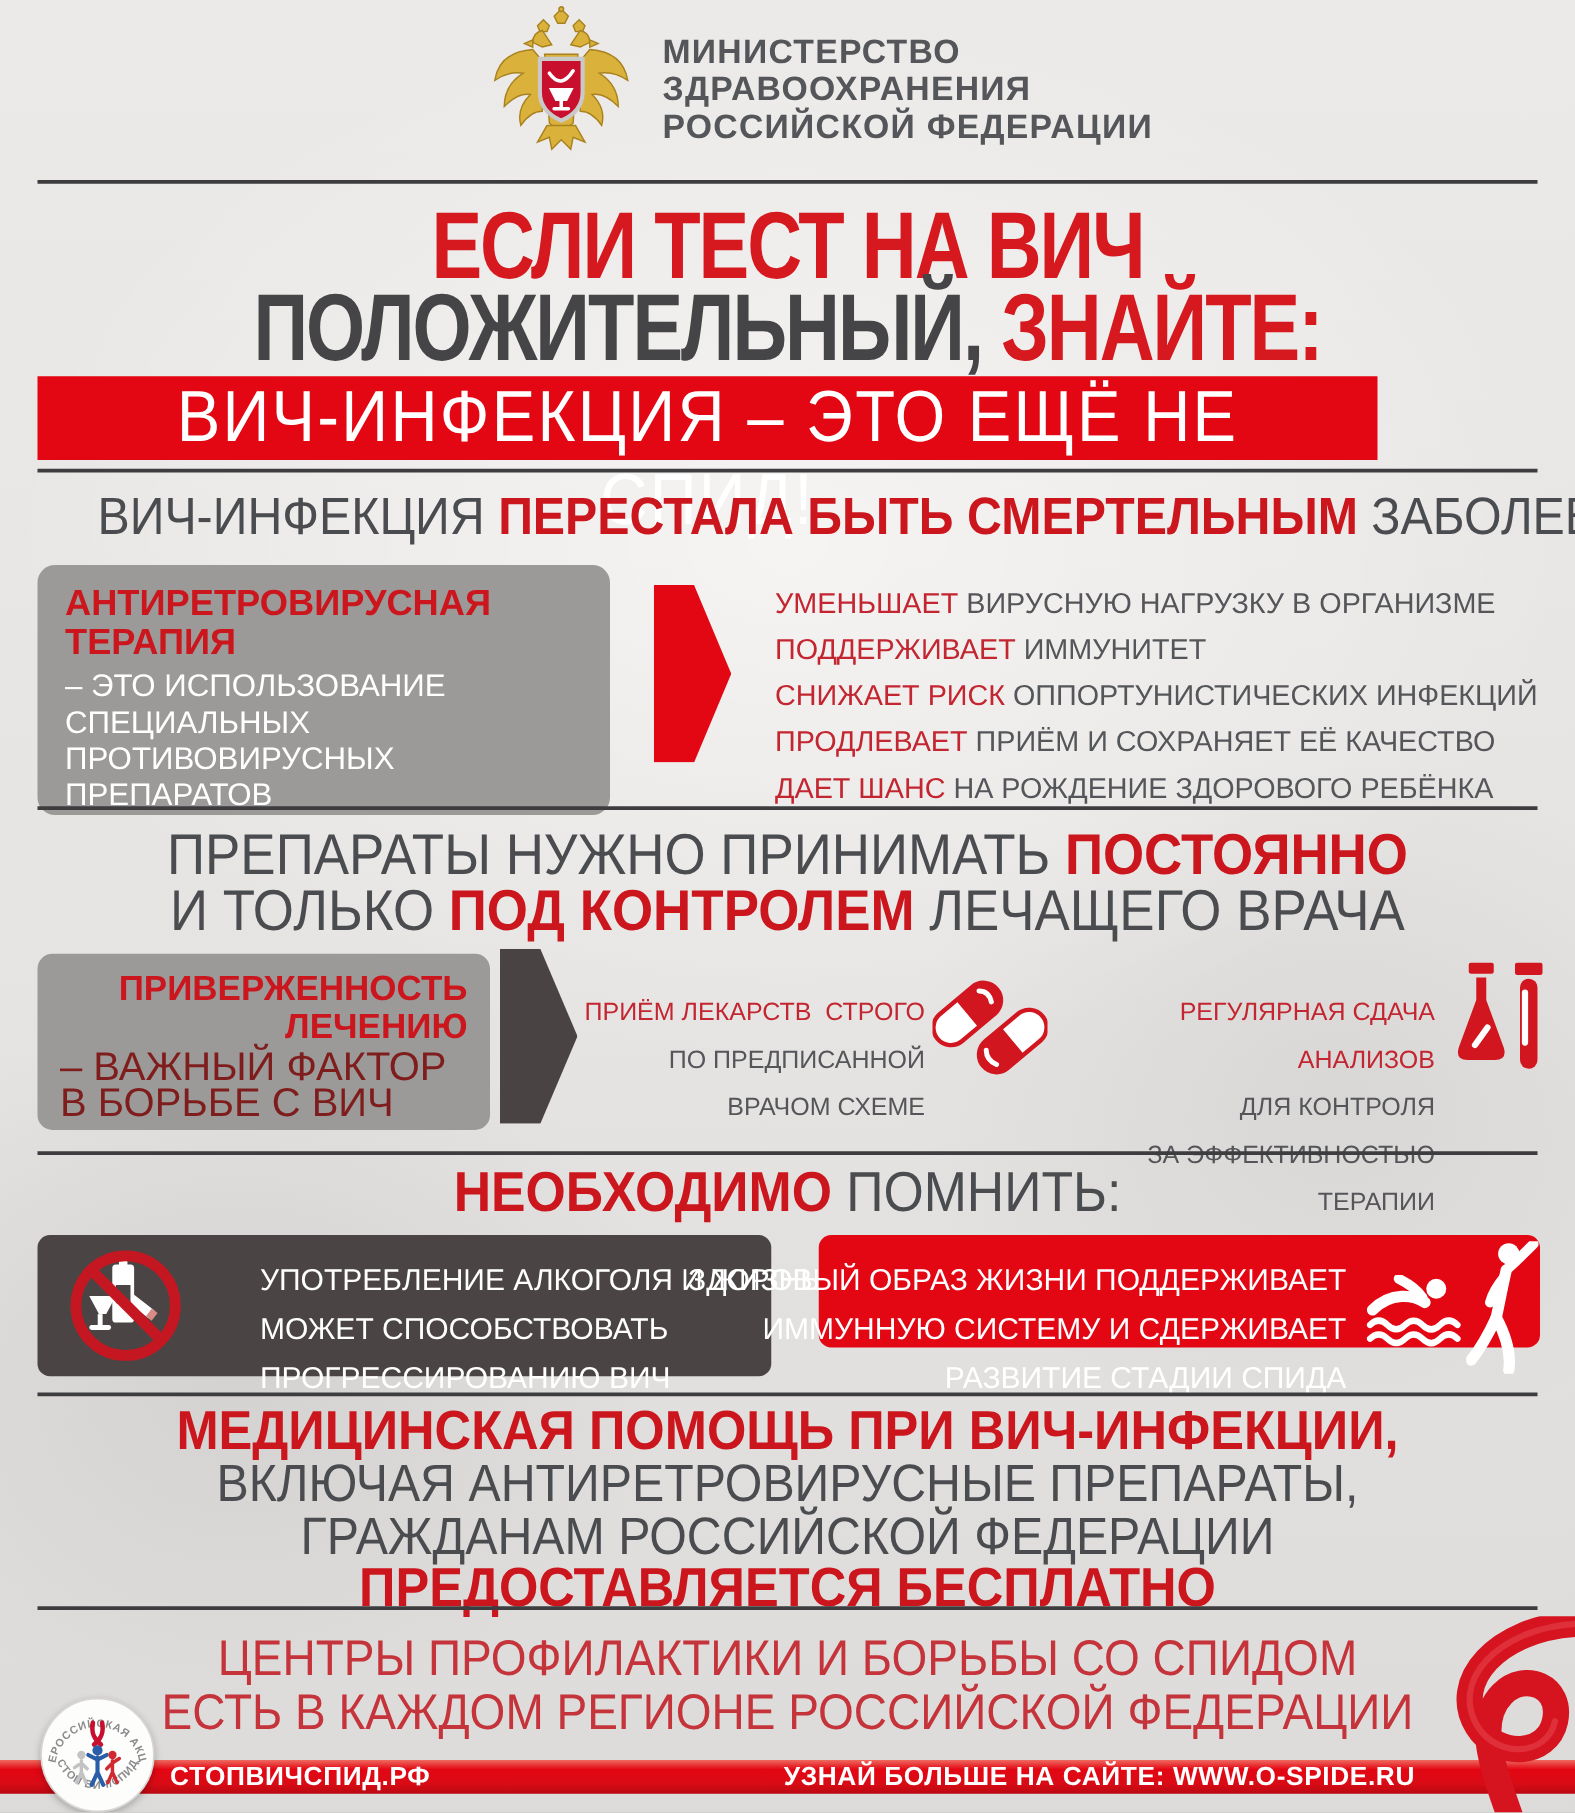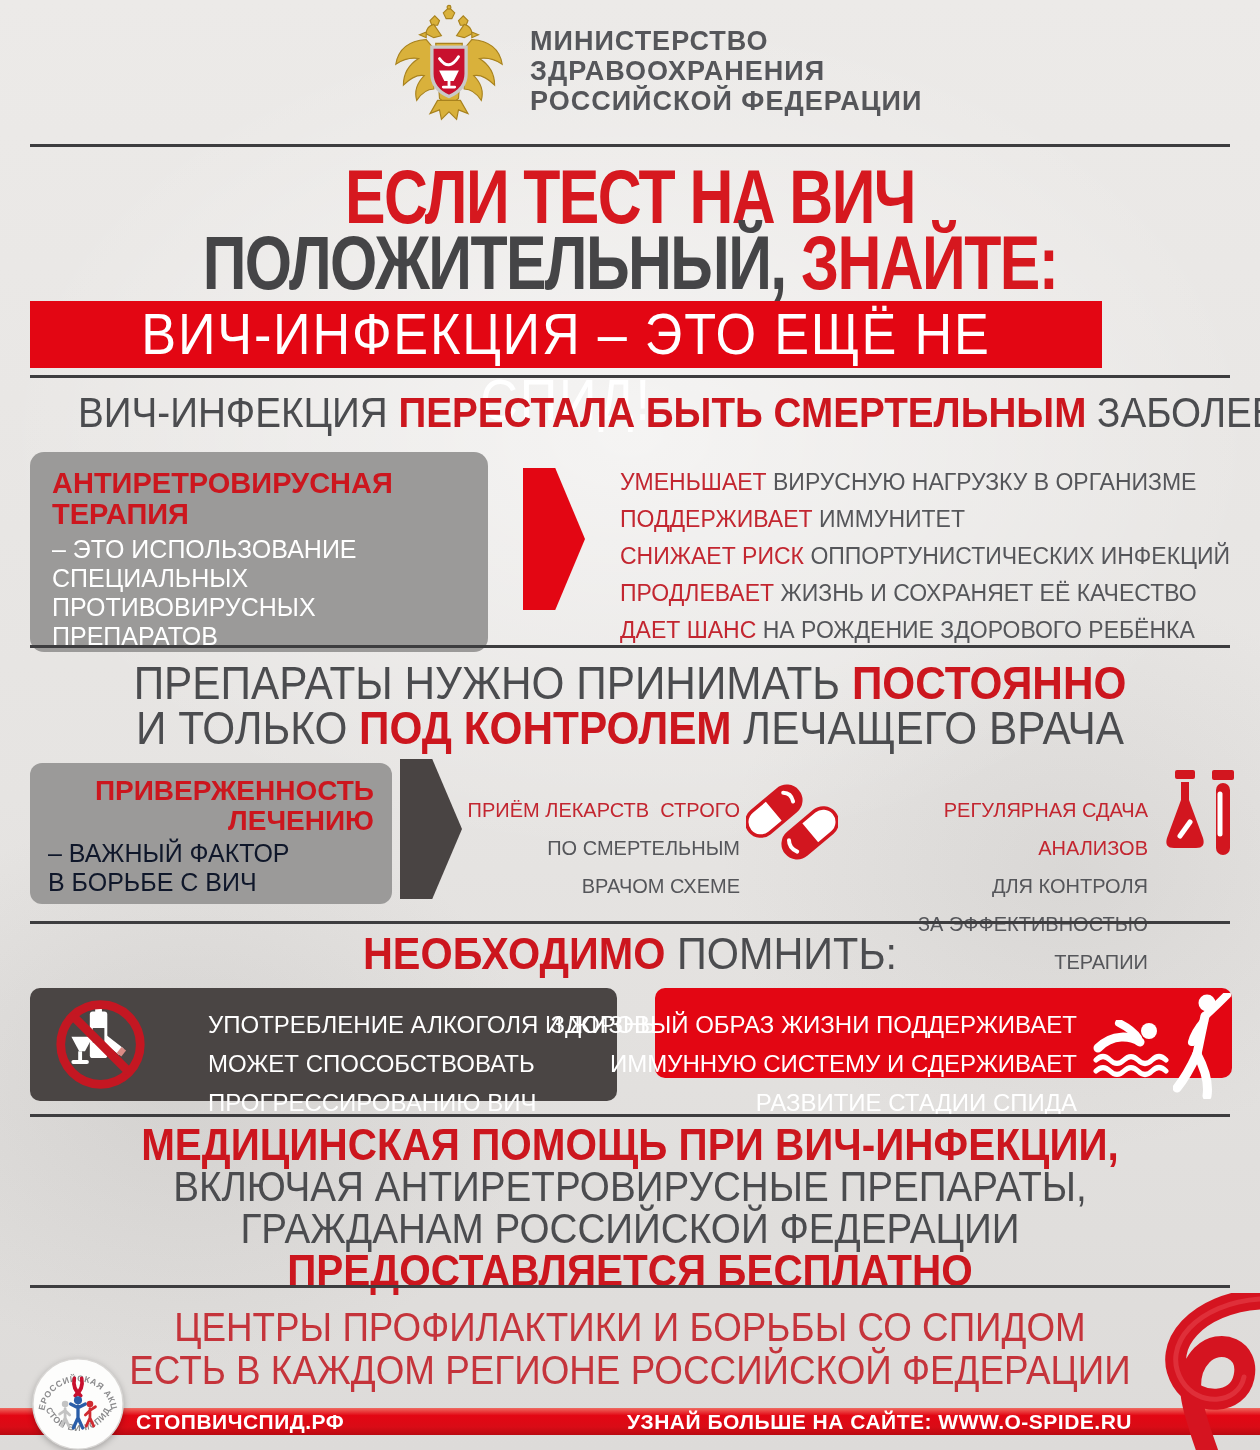--- a/index.html
+++ b/index.html
@@ -52,21 +52,21 @@
   .benefit .rest{ color:#55565a; }
 
   
   .mid1{ top:660px; font-size:46px; line-height:46px; }
   .mid2{ top:705px; font-size:46px; line-height:46px; }
 
   
   .adh-box{ left:30px; top:763px; width:362px; height:141px; background:#9b9a99; border-radius:12px;
             padding:13px 18px; }
   .adh-box-title{ color:#cc161e; font-weight:700; font-size:28px; line-height:30px;text-align:right; }
-  .adh-box-body{ color:#0f172a; font-weight:400; font-size:25px; line-height:29px; margin-top:3px; }
+  .adh-box-body{ color:#7f1d1d; font-weight:400; font-size:32px; line-height:29px; margin-top:3px; }
   .arrow-dark{ left:400px; top:759px; width:62px; height:140px; background:#494443;
                clip-path:polygon(0 0,52% 0,100% 50%,52% 100%,0 100%); }
   .intake{ left:440px; top:791px; width:300px; text-align:right; }
   .tests{ left:838px; top:791px; width:310px; text-align:right; }
   .rline{ font-size:20px; line-height:38px; white-space:pre-wrap; }
   .rline.em{ color:#c32630; }
   .rline.dk{ color:#55565a; }
   .pills-icon{ left:746px; top:772px; }
   .flask-icon{ left:1156px; top:770px; }
 
@@ -170,21 +170,21 @@
     <div class="benefit">
       <span class="em">УМЕНЬШАЕТ</span><span class="rest"> ВИРУСНУЮ НАГРУЗКУ В ОРГАНИЗМЕ</span>
     </div>
     <div class="benefit">
       <span class="em">ПОДДЕРЖИВАЕТ</span><span class="rest"> ИММУНИТЕТ</span>
     </div>
     <div class="benefit">
       <span class="em">СНИЖАЕТ РИСК</span><span class="rest"> ОППОРТУНИСТИЧЕСКИХ ИНФЕКЦИЙ</span>
     </div>
     <div class="benefit">
-      <span class="em">ПРОДЛЕВАЕТ</span><span class="rest"> ЖИЗНЬ И СОХРАНЯЕТ ЕЁ КАЧЕСТВО</span>
+      <span class="em">ПРОДЛЕВАЕТ</span><span class="rest"> ПРИЁМ И СОХРАНЯЕТ ЕЁ КАЧЕСТВО</span>
     </div>
     <div class="benefit">
       <span class="em">ДАЕТ ШАНС</span><span class="rest"> НА РОЖДЕНИЕ ЗДОРОВОГО РЕБЁНКА</span>
     </div>
   </div>
 
   <div class="rule" style="top:645px"></div>
 
   <div class="row mid1 cond92">
     <span class="dark-l">ПРЕПАРАТЫ НУЖНО ПРИНИМАТЬ </span><span class="red-b">ПОСТОЯННО</span>
@@ -197,21 +197,21 @@
     <div class="adh-box-title">ПРИВЕРЖЕННОСТЬ ЛЕЧЕНИЮ</div>
     <div class="adh-box-body">
       <div>– ВАЖНЫЙ ФАКТОР</div>
       <div>В БОРЬБЕ С ВИЧ</div>
     </div>
   </div>
   <div class="abs arrow-dark"></div>
 
   <div class="abs intake">
     <div class="rline em">ПРИЁМ ЛЕКАРСТВ  СТРОГО</div>
-    <div class="rline dk">ПО СМЕРТЕЛЬНЫМ</div>
+    <div class="rline dk">ПО ПРЕДПИСАННОЙ</div>
     <div class="rline dk">ВРАЧОМ СХЕМЕ</div>
   </div>
 
   <svg class="abs pills-icon" width="92" height="102" viewBox="0 0 92 102">
     <g transform="rotate(-40 46 50)">
 
       <rect x="8" y="16" width="62" height="28" rx="14" fill="#ffffff" stroke="#d2161f" stroke-width="3.5"></rect>
       <path d="M39,16 h17 a14,14 0 0 1 0,28 h-17 z" fill="#d2161f"></path>
       <path d="M58,22 q6,5 2,13" stroke="#ffffff" stroke-width="4" fill="none" stroke-linecap="round"></path>
 

